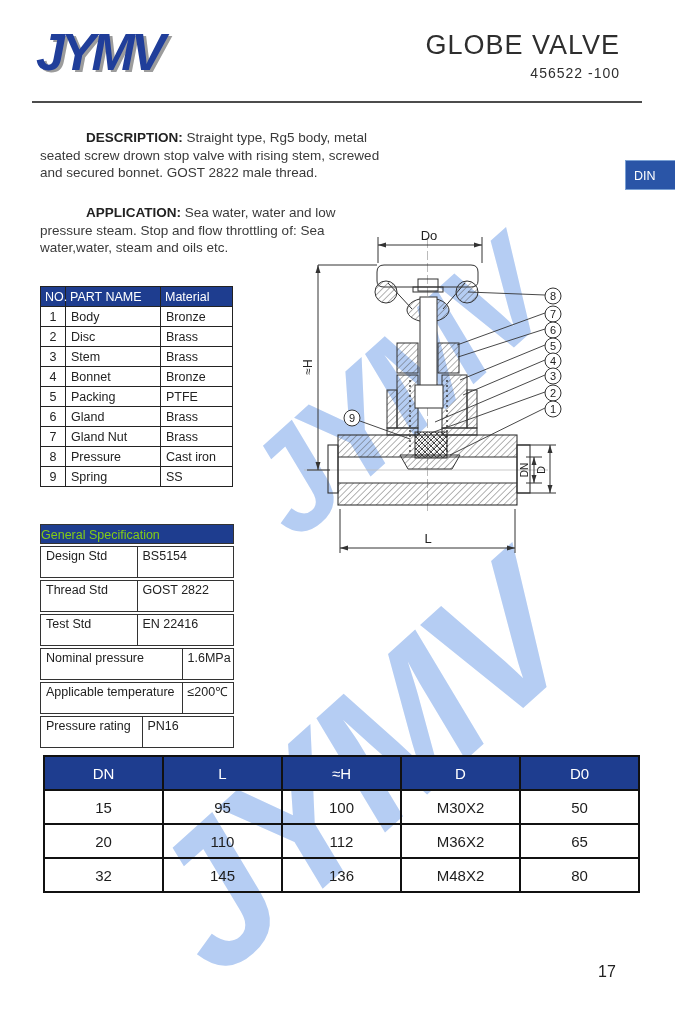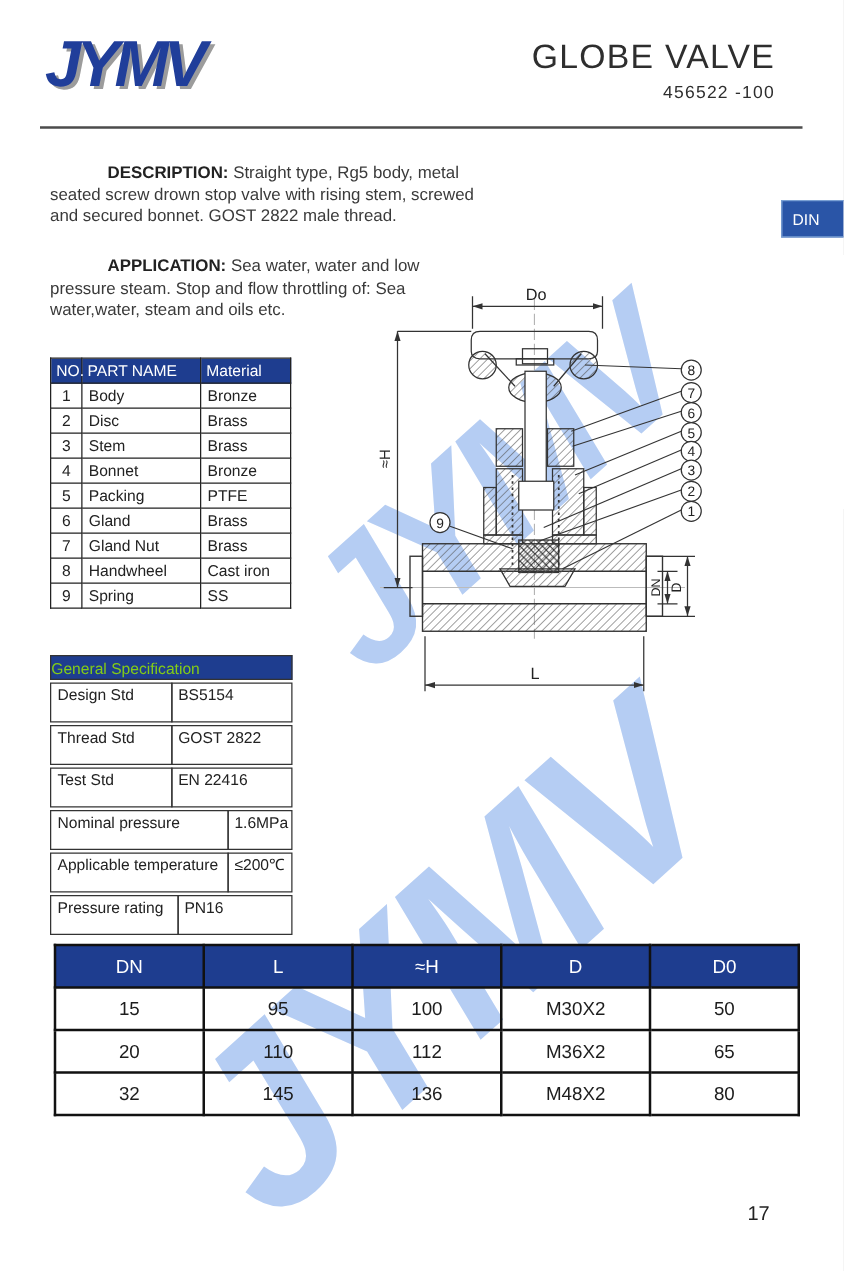--- a/index.html
+++ b/index.html
@@ -127,21 +127,21 @@
             <td>Gland</td>
             <td>Brass</td>
           </tr>
           <tr>
             <td class="c">7</td>
             <td>Gland Nut</td>
             <td>Brass</td>
           </tr>
           <tr>
             <td class="c">8</td>
-            <td>Handwheel</td>
+            <td>Pressure</td>
             <td>Cast iron</td>
           </tr>
           <tr>
             <td class="c">9</td>
             <td>Spring</td>
             <td>SS</td>
           </tr>
         </tbody>
     </table>
 

